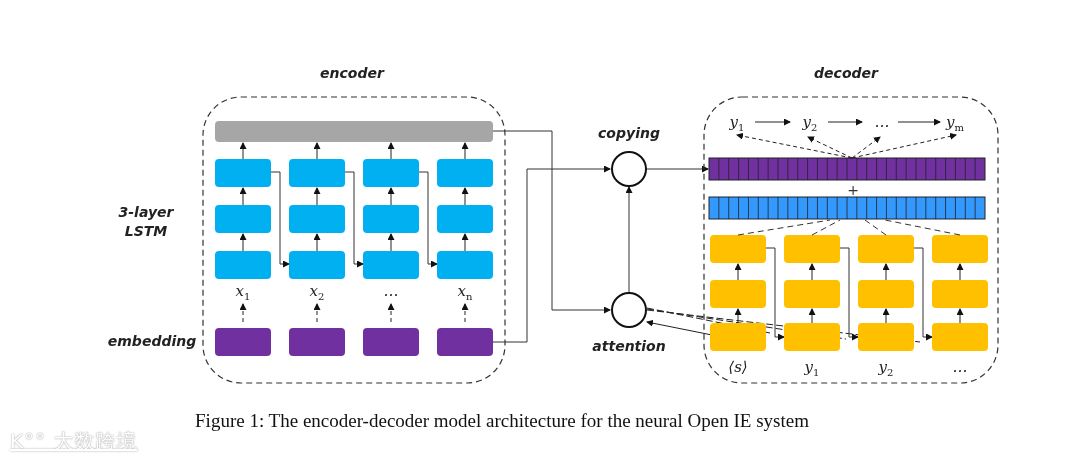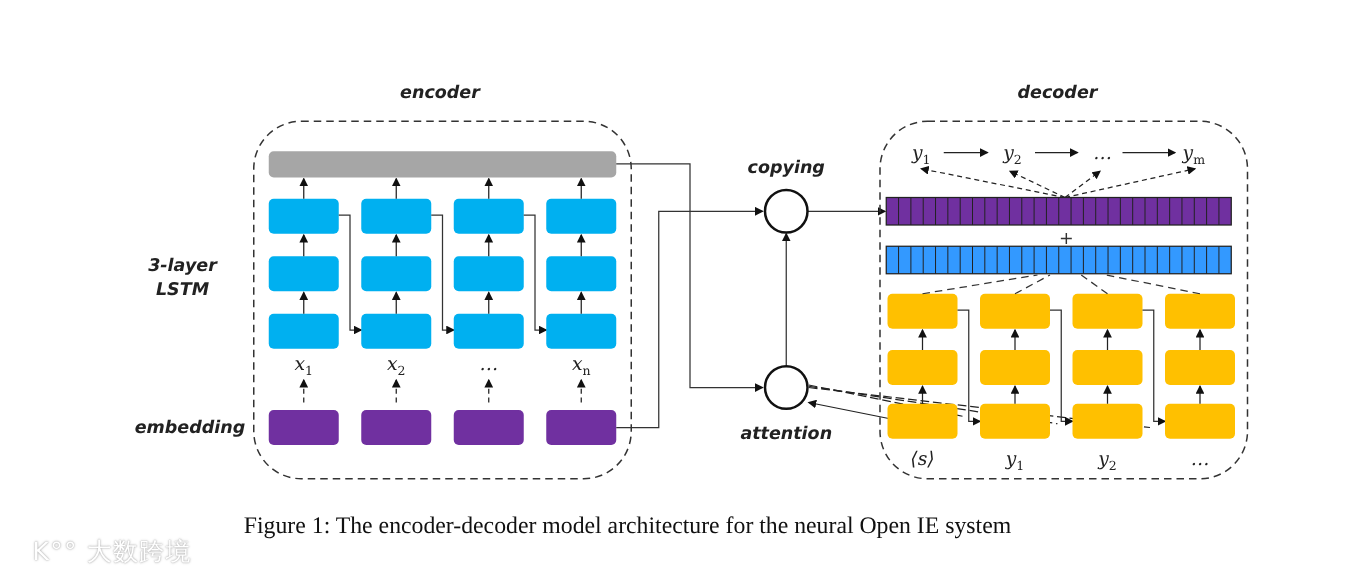--- a/index.html
+++ b/index.html
@@ -3,23 +3,23 @@
 <meta charset="utf-8">
 <style>
   html, body { margin: 0; padding: 0; background: #ffffff; }
   body { width: 1080px; height: 465px; position: relative; overflow: hidden; }
   #diagram { position: absolute; left: 0; top: 0; }
   .lbl { font-family: "DejaVu Sans", sans-serif; font-weight: bold; font-style: italic; font-size: 14px; fill: #222; }
   .math { font-family: "DejaVu Serif", serif; font-style: italic; font-size: 15px; fill: #222; }
   .sub { font-size: 10px; font-style: normal; }
   .caption { position: absolute; left: 0; width: 1004px; top: 410px; text-align: center;
              font-family: "Liberation Serif", serif; font-size: 19px; color: #111; }
-  .watermark { position: absolute; left: 26px; top: 428px; font-family: "DejaVu Sans", sans-serif;
+  .watermark { position: absolute; left: 10px; top: 428px; font-family: "DejaVu Sans", sans-serif;
                font-size: 20px; color: #ffffff; letter-spacing: 1px;
-               text-shadow: 0 0 2px #aaa, 0 0 1px #999; opacity: 0.9; }
+               text-shadow: 0 0 2px #aaa, 0 0 1px #999; opacity: 0.9; text-decoration: underline; }
 </style>
 </head>
 <body>
 
 <svg id="diagram" width="1080" height="465" xmlns="http://www.w3.org/2000/svg">
   <defs>
     <marker id="arr" markerWidth="7" markerHeight="7" refX="6" refY="3.5" orient="auto" markerUnits="userSpaceOnUse">
       <path d="M0,0 L7,3.5 L0,7 z" fill="#111"></path>
     </marker>
   </defs>

